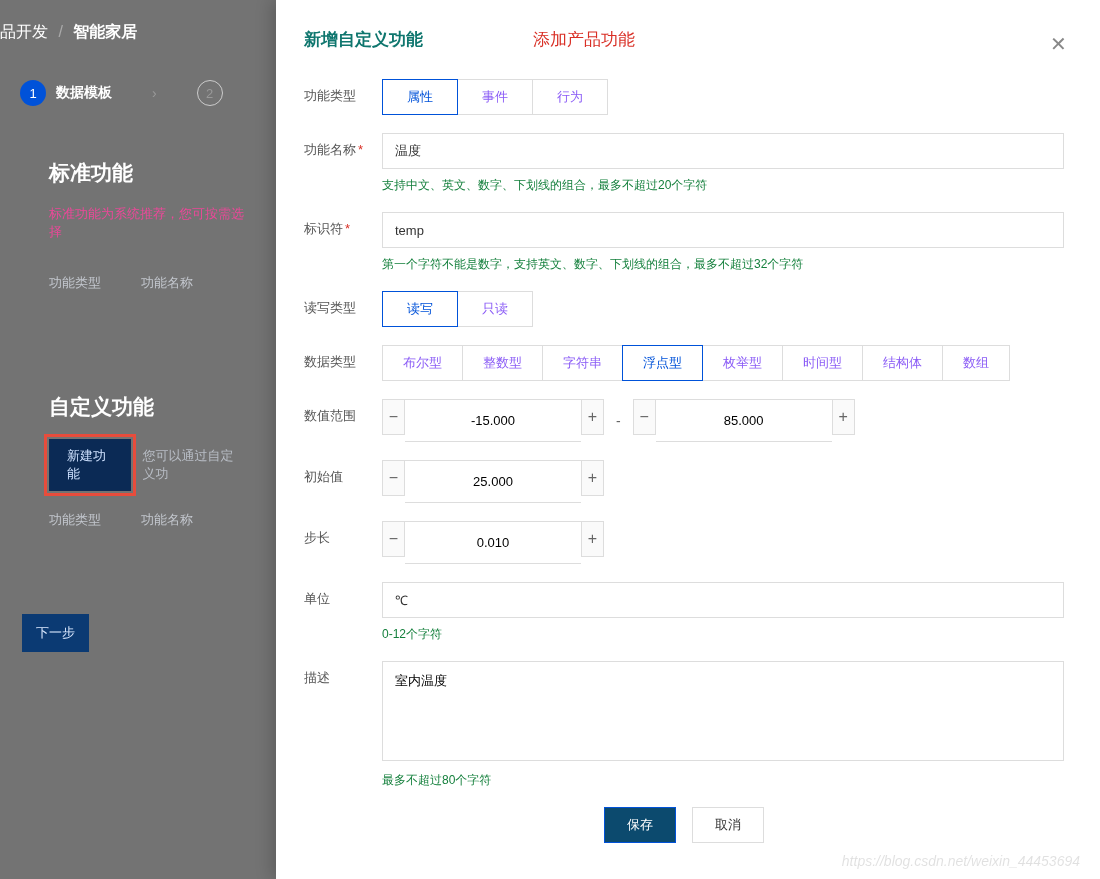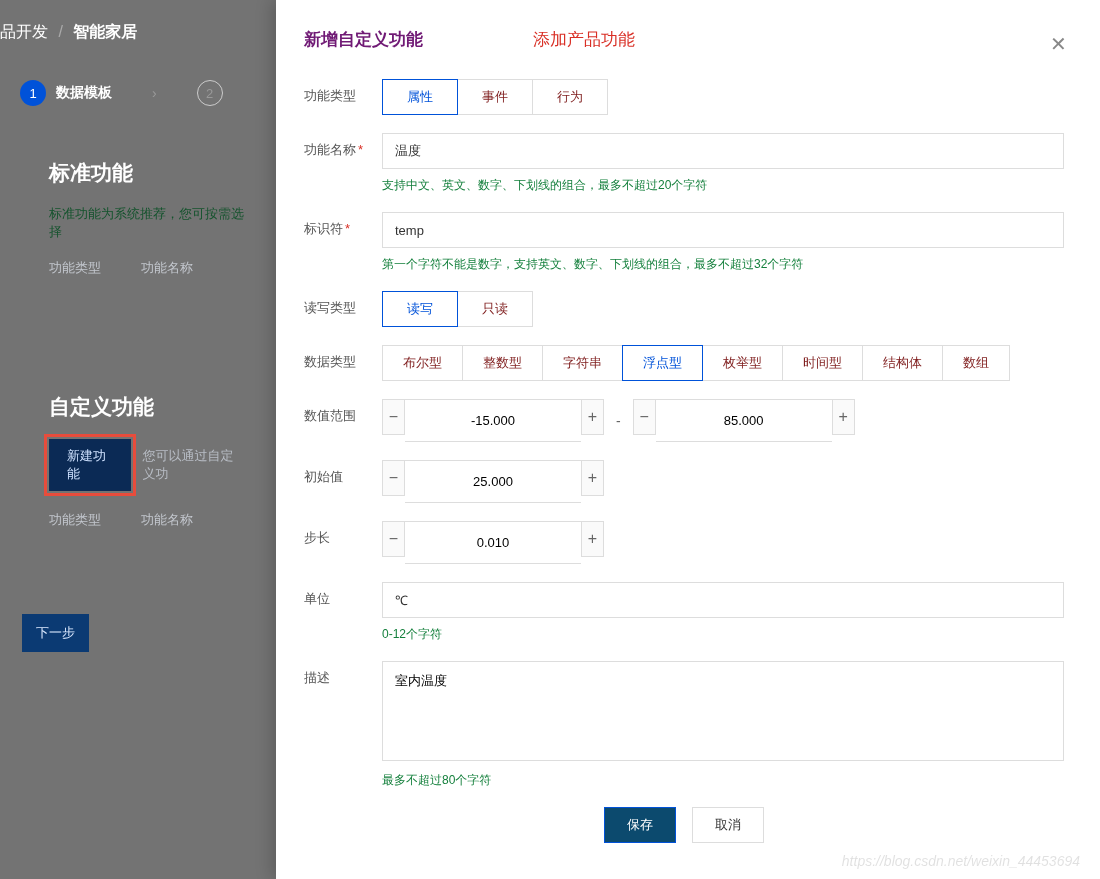--- a/index.html
+++ b/index.html
@@ -45,21 +45,21 @@
   .step.active .step-num { background:#0052d9; color:#fff; }
   .step.inactive .step-num { border:1px solid #ccc; color:#999; background:transparent;}
   .step-label { font-size:14px; font-weight:600;}
   .step-arrow { color:#999; }
   .card {
     position:absolute; background:transparent;
     border:1px solid rgba(255,255,255,0); padding:22px 26px;
   }
   .card1 { top:136px; left:22px; width:250px; height:200px;}
   .card-title { font-size:21px; font-weight:600; margin-bottom:18px;}
-  .card-desc { font-size:13px; color:#14532d; margin-bottom:18px;}
+  .card-desc { font-size:13px; color:#ec4899; margin-bottom:33px;}
   .card-cols { display:flex; gap:40px; font-size:13px; color:#c3c7ce;}
   .card2 { top:370px; left:22px; width:250px; height:220px;}
   .btn-newfunc {
     display:inline-block; padding:8px 18px;
     background:#0b2a55; color:#cfe2ff; font-size:13px;
     outline:3px solid #e74c3c; outline-offset:2px;
   }
   .btn-next {
     position:absolute; top:614px; left:22px;
     padding:10px 14px; background:#0b3a73; color:#dbe9ff; font-size:13px;
@@ -71,21 +71,21 @@
     width:824px; height:879px;
     background:#fff;
     box-shadow:-4px 0 16px rgba(0,0,0,0.2);
     padding: 28px 36px 20px 28px;
     overflow:hidden;
   }
   .modal-header {
     display:flex; align-items:center; gap:110px;
     margin-bottom:28px;
   }
-  .modal-title { font-size:17px; font-weight:600; color:#701a75;}
+  .modal-title { font-size:17px; font-weight:600; color:#0f766e;}
   .modal-title-red { font-size:17px; color:#d93026; }
   .close-icon {
     position:absolute; top:34px; right:30px;
     width:20px;height:20px; cursor:pointer;
     color:#888; font-size:20px; line-height:20px;
   }
   .form-row {
     display:flex; align-items:flex-start;
     margin-bottom:18px;
   }
@@ -95,21 +95,21 @@
     padding-top:8px;
   }
   .form-label .req { color:#d93026; margin-left:2px;}
   .form-control { flex:1; }
   .seg-group {
     display:flex;
   }
   .seg-btn {
     padding:8px 24px; font-size:13px;
     border:1px solid #ddd; background:#fff;
-    margin-left:-1px; cursor:pointer; color:#7f1d1d;
+    margin-left:-1px; cursor:pointer; color:#8b5cf6;
   }
   .seg-btn:first-child{margin-left:0;}
   .seg-btn.active {
     border-color:#0052d9; color:#0052d9;
     position:relative; z-index:1;
   }
   .text-input {
     width:100%; height:36px;
     border:1px solid #ddd; padding:0 12px;
     font-size:13px; color:#333;

